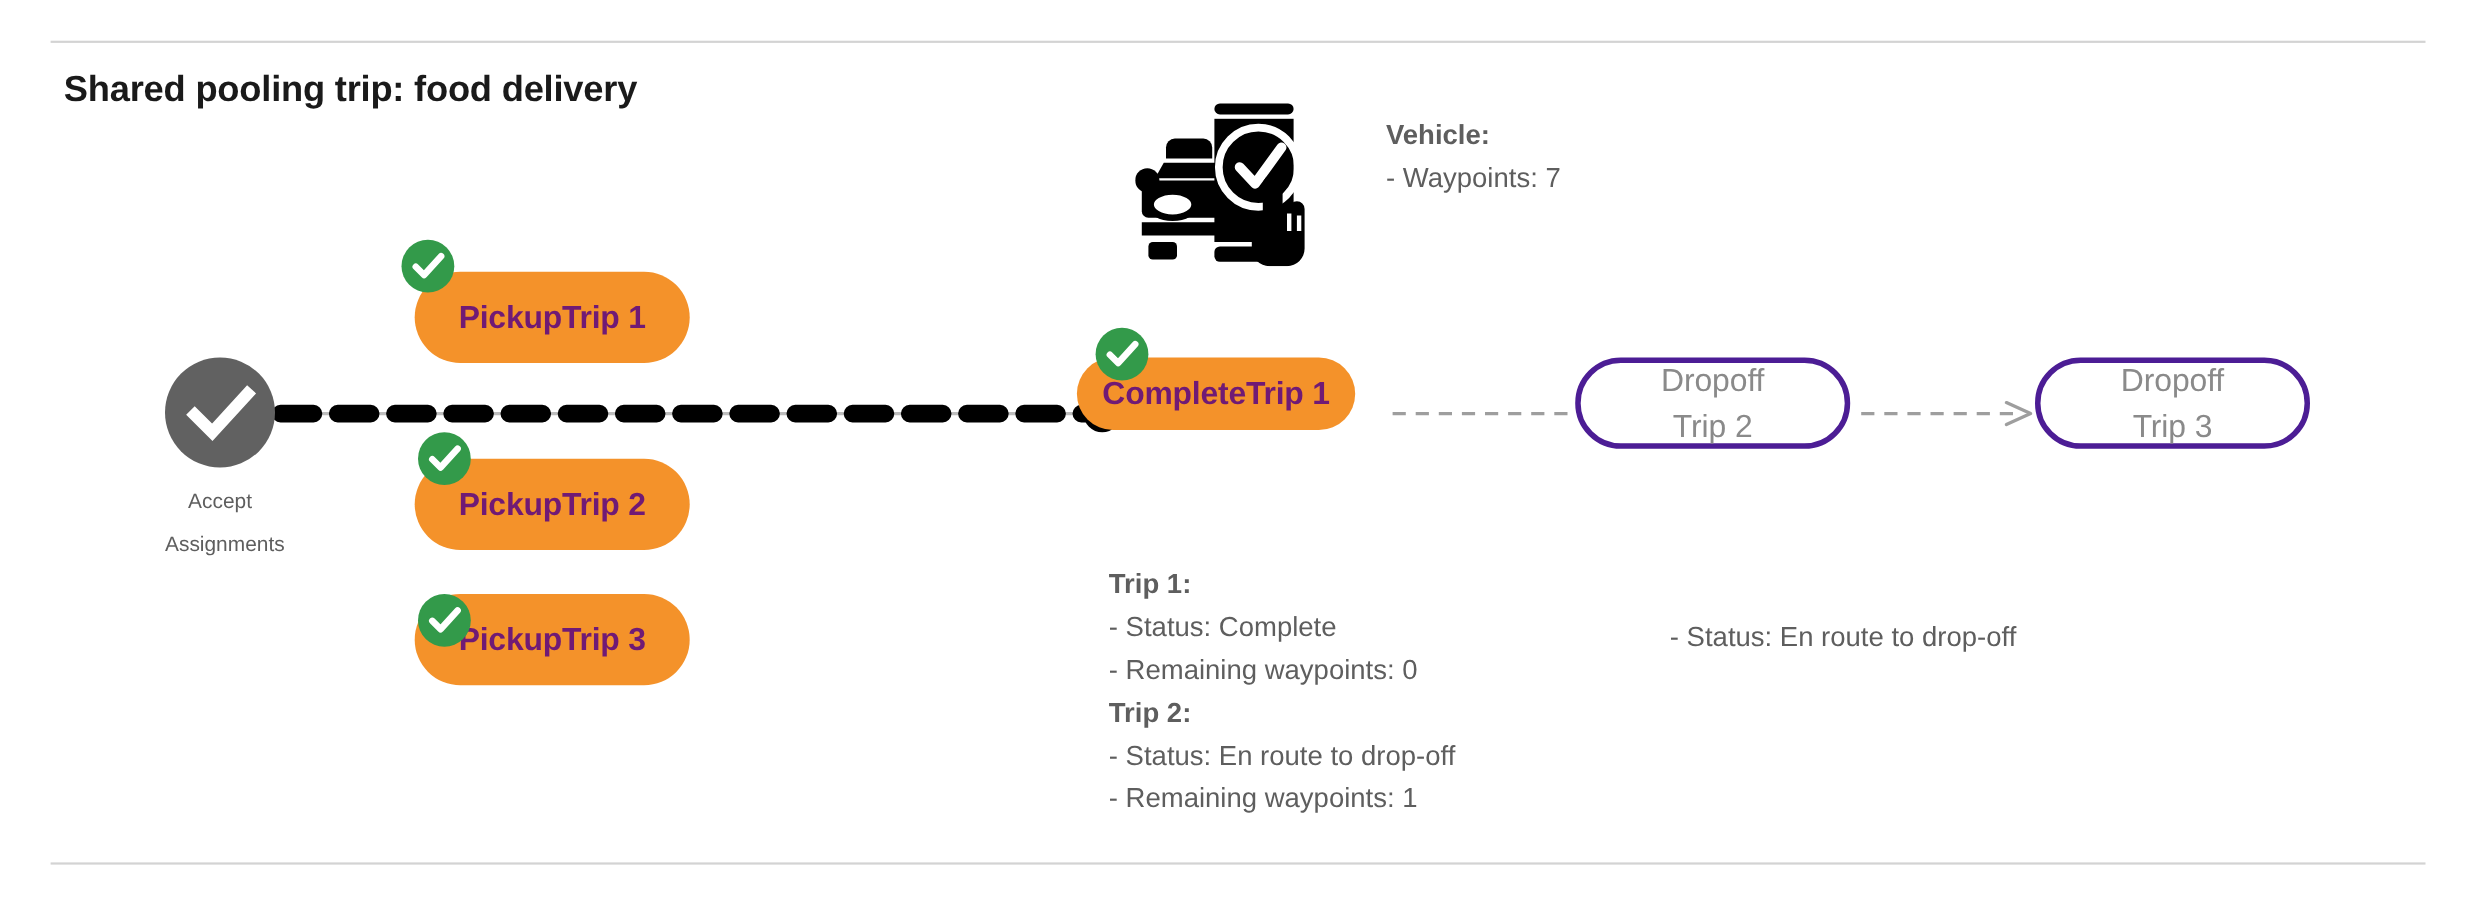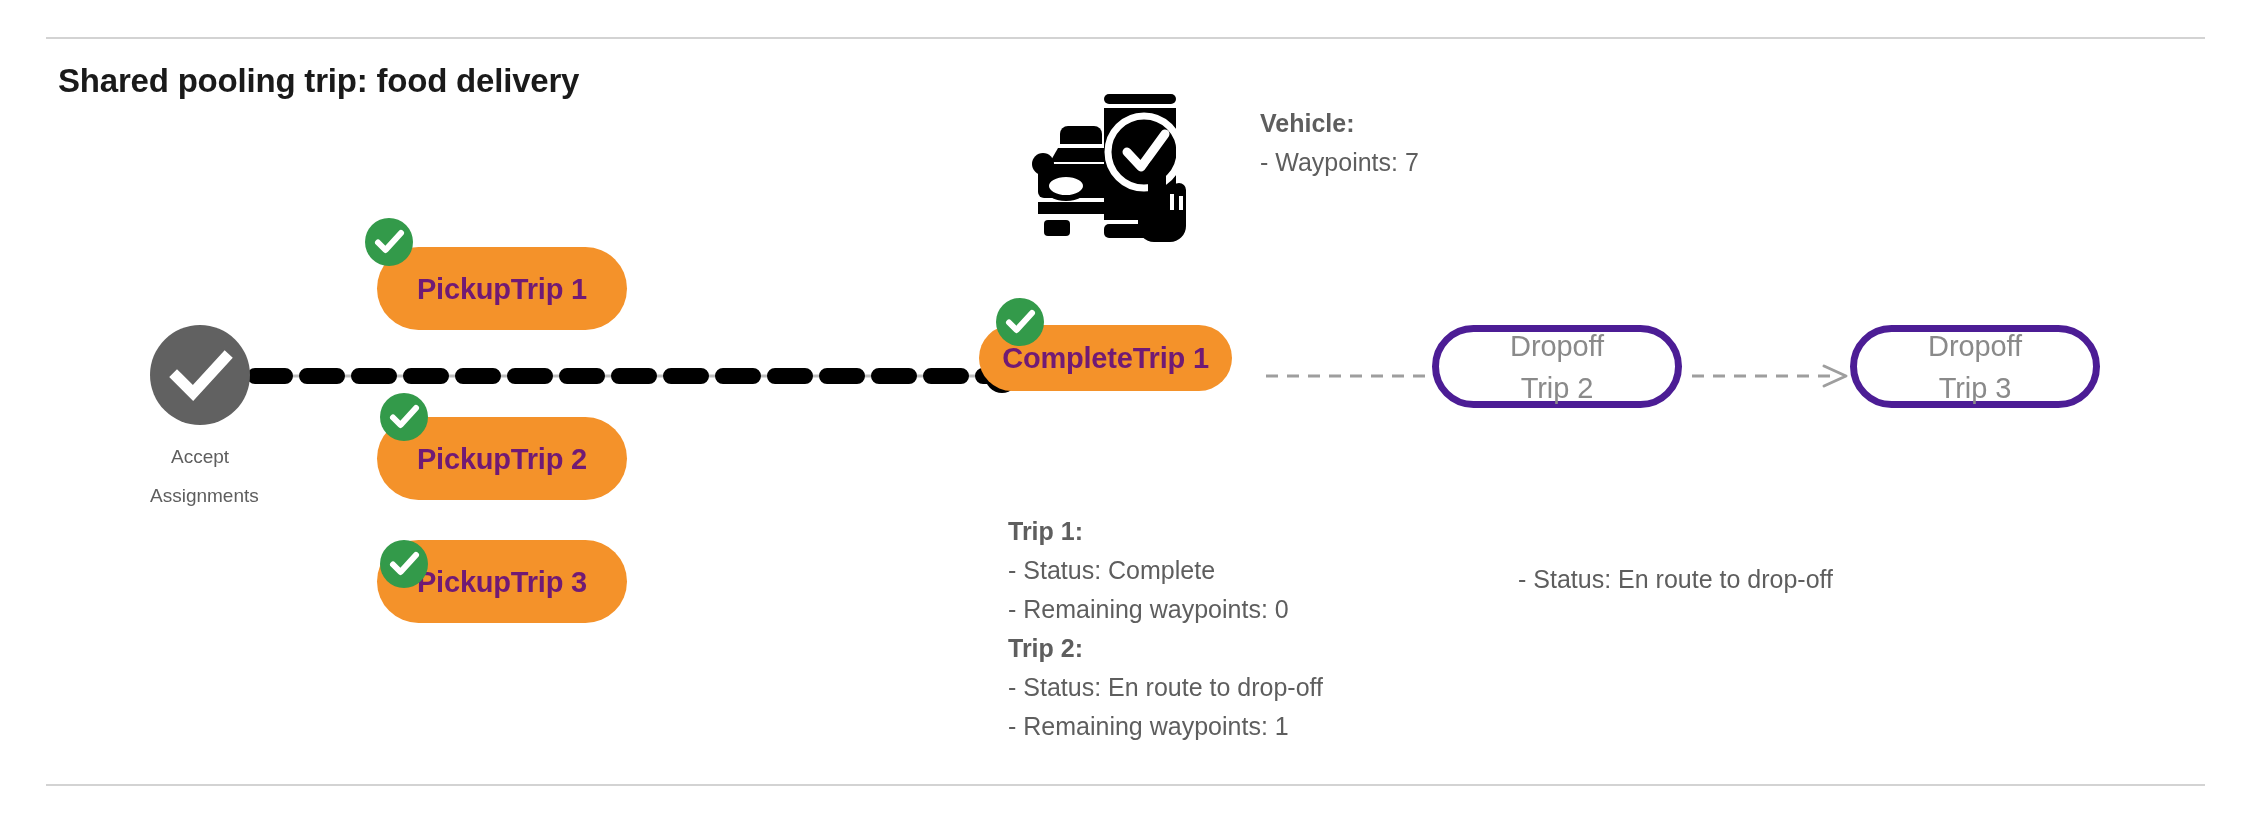--- a/index.html
+++ b/index.html
@@ -98,21 +98,21 @@
   .pill-pickup1 { left: 377px; top: 247px; width: 250px; height: 83px; }
   .pill-pickup2 { left: 377px; top: 417px; width: 250px; height: 83px; }
   .pill-pickup3 { left: 377px; top: 540px; width: 250px; height: 83px; }
   .pill-complete { left: 979px; top: 325px; width: 253px; height: 66px; }
 
   
   .pill-outline {
     position: absolute;
     box-sizing: border-box;
     background: #ffffff;
-    border: 7px solid #4c1d95;
+    border: 5px solid #4c1d95;
     border-radius: 60px;
     color: #8a8a8a;
     display: flex;
     flex-direction: column;
     align-items: center;
     justify-content: center;
     font-size: 29px;
     line-height: 42px;
     letter-spacing: -0.1px;
   }

